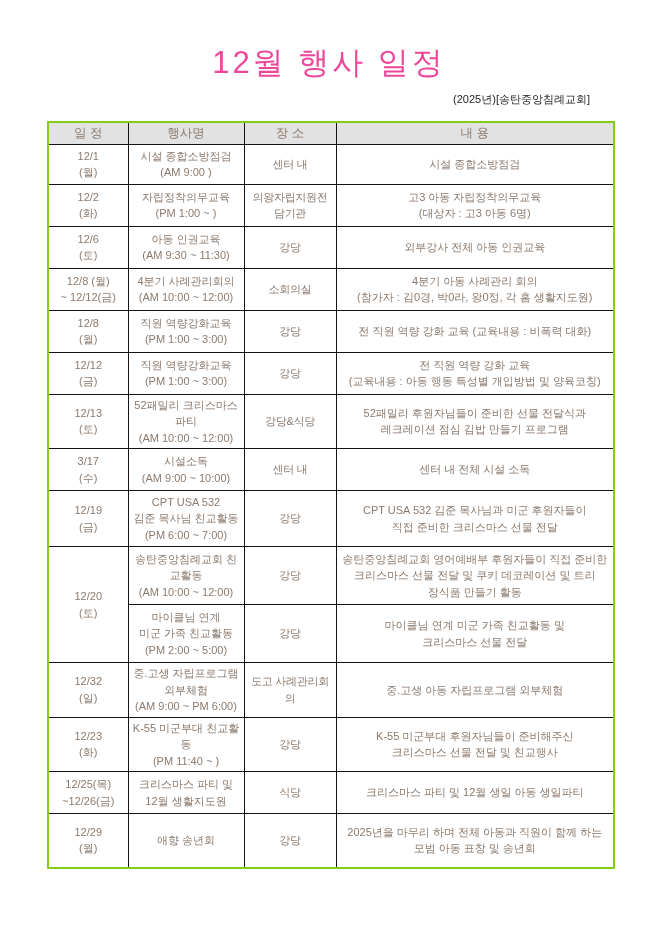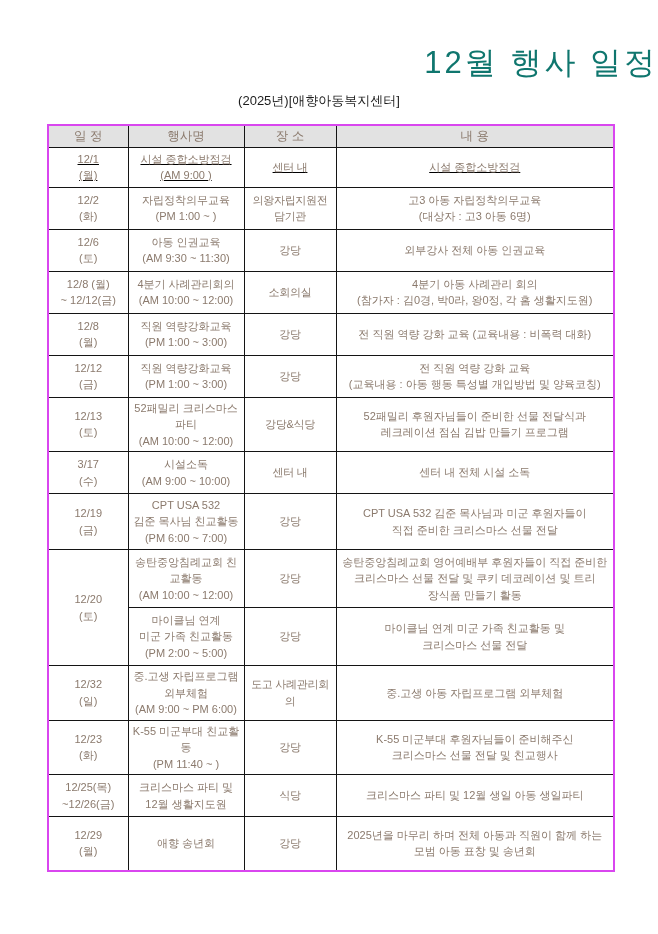--- a/index.html
+++ b/index.html
@@ -1,64 +1,64 @@
 <!DOCTYPE html>
 <html><head>
 <meta charset="utf-8">
 <style>
   html, body { margin:0; padding:0; background:#ffffff; }
   body { width:658px; height:934px; font-family:"Liberation Sans", sans-serif; }
   .page { position:relative; width:658px; height:934px; background:#ffffff; overflow:hidden; }
 
   .title {
-    text-align:right; padding-top:42px;
-    font-size:31px; letter-spacing:3px; color:#0f766e; font-weight:500;
+    text-align:center; padding-top:42px;
+    font-size:31px; letter-spacing:3px; color:#ec4899; font-weight:500;
   }
   .meta-row {
-    display:flex; justify-content:center; align-items:flex-end;
-    margin:8px 68px 3px 48px; font-size:13px; color:#1c1c1c;
+    display:flex; justify-content:flex-end; align-items:flex-end;
+    margin:8px 68px 3px 48px; font-size:11px; color:#1c1c1c;
   }
 
   table.schedule {
     border-collapse:collapse; table-layout:fixed;
     margin-left:47px; width:566px;
-    border:2px solid #d946ef;
+    border:2px solid #84cc16;
     margin-top:14px;
   }
   table.schedule th, table.schedule td {
     border:1px solid #141414;
     text-align:center; vertical-align:middle;
     white-space:pre-line; overflow:hidden;
     color:#8b7a6d; padding:2px 3px; box-sizing:border-box;
   }
   table.schedule th {
     background:#e2e2e2; font-weight:normal;
     font-size:12.5px; height:22px; line-height:1.2;
   }
   table.schedule td { font-size:11px; line-height:1.5; }
   td.place-cell { letter-spacing:-0.3px; }
 
-  tr.h40 { height:40px;text-decoration:underline; } tr.h42 { height:42px; } tr.h52 { height:52px; }
+  tr.h40 { height:40px; } tr.h42 { height:42px; } tr.h52 { height:52px; }
   tr.h54 { height:54px;border-radius:25px; } tr.h56 { height:56px; } tr.h58 { height:58px; }
 
   .footer {
     text-align:center; margin-top:36px;
     font-size:29px; letter-spacing:11px; color:#0a0a0a; font-weight:500;
   }
 </style>
 </head>
 <body>
 
 <div class="page">
 
   <div class="title">12월 행사 일정</div>
 
   <div class="meta-row">
     <span>(2025년)</span>
-    <span>[애향아동복지센터]</span>
+    <span>[송탄중앙침례교회]</span>
   </div>
 
   <table class="schedule">
     <colgroup>
       <col style="width:80px">
         <col style="width:116px">
         <col style="width:92px">
         <col style="width:278px">
     </colgroup>
     <tbody>

